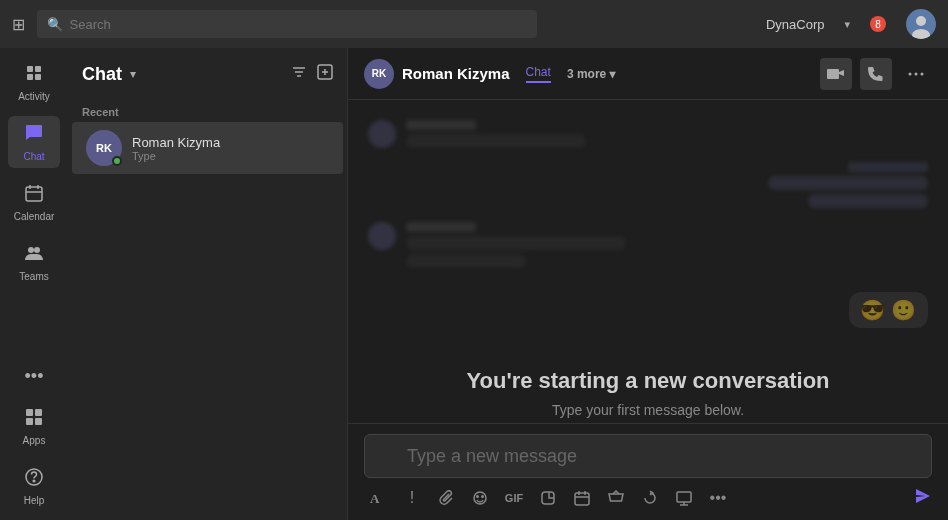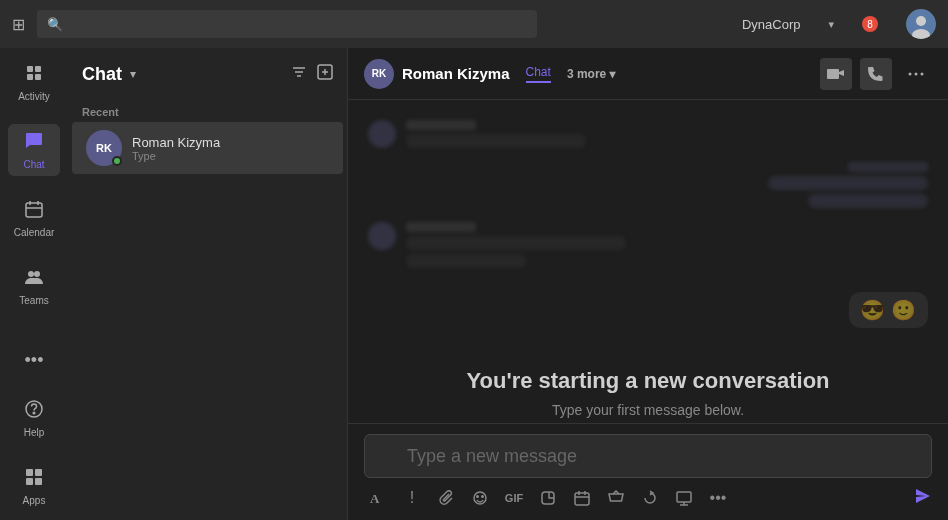--- a/index.html
+++ b/index.html
@@ -45,21 +45,21 @@
       border: none;
       outline: none;
       color: #ccc;
       font-size: 13px;
       flex: 1;
     }
     .topbar-right {
       margin-left: auto;
       display: flex;
       align-items: center;
-      gap: 28px;
+      gap: 20px;
     }
     .dynacorp-label {
       color: #ccc;
       font-size: 13px;
       cursor: pointer;
     }
     .notification-badge {
       background: #e74c3c;
       color: #fff;
       border-radius: 50%;
@@ -91,21 +91,21 @@
     }
 
     
     .sidebar {
       width: 68px;
       background: #252525;
       display: flex;
       flex-direction: column;
       align-items: center;
       padding: 8px 2px;
-      gap: 16px;
+      gap: 8px;
       flex-shrink: 0;
     }
     .sidebar-item {
       width: 52px;
       height: 52px;
       display: flex;
       flex-direction: column;
       align-items: center;
       justify-content: center;
       border-radius: 6px;
@@ -408,20 +408,21 @@
       cursor: pointer;
     }
   </style>
 </head>
 <body>
 
 <div class="topbar">
   <span class="topbar-apps-icon">⊞</span>
   <div class="search-box">
     <span style="color:#888;font-size:13px;">🔍</span>
+    <input type="text" placeholder="Search" style="">
   </div>
   <div class="topbar-right">
     <span class="dynacorp-label">DynaCorp</span>
     <span style="color:#aaa;font-size:11px;">▾</span>
     <div class="notification-badge">8</div>
     <div class="avatar-circle">
       <svg width="30" height="30" viewBox="0 0 30 30">
           <circle cx="15" cy="15" r="15" fill="#5a7aa8"></circle>
           <circle cx="15" cy="12" r="5" fill="#ccc"></circle>
           <ellipse cx="15" cy="26" rx="9" ry="6" fill="#ccc"></ellipse>
@@ -472,38 +473,38 @@
           </svg>
       </span>
       <span style="font-size:10px;color:#aaa;">Teams</span>
     </div>
     <div class="sidebar-spacer"></div>
     <div class="sidebar-more">
       <span>•••</span>
     </div>
     <div class="sidebar-item">
       <span class="sidebar-icon">
-        <svg width="20" height="20" viewBox="0 0 20 20" fill="none" stroke="#aaa" stroke-width="1.5">
-            <circle cx="10" cy="10" r="8"></circle>
-            <path d="M7.5 7.5c0-1.4 1.1-2.5 2.5-2.5s2.5 1.1 2.5 2.5c0 1-0.7 1.9-1.7 2.3C10.4 10.1 10 10.7 10 11.5"></path>
-            <circle cx="10" cy="14" r="0.8" fill="#aaa"></circle>
-          </svg>
-      </span>
-      <span style="font-size:10px;color:#aaa;">Help</span>
-    </div>
-    <div class="sidebar-item">
-      <span class="sidebar-icon">
         <svg width="20" height="20" viewBox="0 0 20 20" fill="#aaa">
             <rect x="2" y="2" width="7" height="7" rx="1"></rect>
             <rect x="11" y="2" width="7" height="7" rx="1"></rect>
             <rect x="2" y="11" width="7" height="7" rx="1"></rect>
             <rect x="11" y="11" width="7" height="7" rx="1"></rect>
           </svg>
       </span>
       <span style="font-size:10px;color:#aaa;">Apps</span>
+    </div>
+    <div class="sidebar-item">
+      <span class="sidebar-icon">
+        <svg width="20" height="20" viewBox="0 0 20 20" fill="none" stroke="#aaa" stroke-width="1.5">
+            <circle cx="10" cy="10" r="8"></circle>
+            <path d="M7.5 7.5c0-1.4 1.1-2.5 2.5-2.5s2.5 1.1 2.5 2.5c0 1-0.7 1.9-1.7 2.3C10.4 10.1 10 10.7 10 11.5"></path>
+            <circle cx="10" cy="14" r="0.8" fill="#aaa"></circle>
+          </svg>
+      </span>
+      <span style="font-size:10px;color:#aaa;">Help</span>
     </div>
   </div>
 
   <div class="chat-list-panel">
     <div class="chat-list-header">
       <span class="chat-title">Chat</span>
       <span class="chat-title-chevron">▾</span>
       <div class="chat-list-actions">
         <span class="chat-list-action-btn">
           <svg width="16" height="16" viewBox="0 0 16 16" fill="none" stroke="#aaa" stroke-width="1.5">

